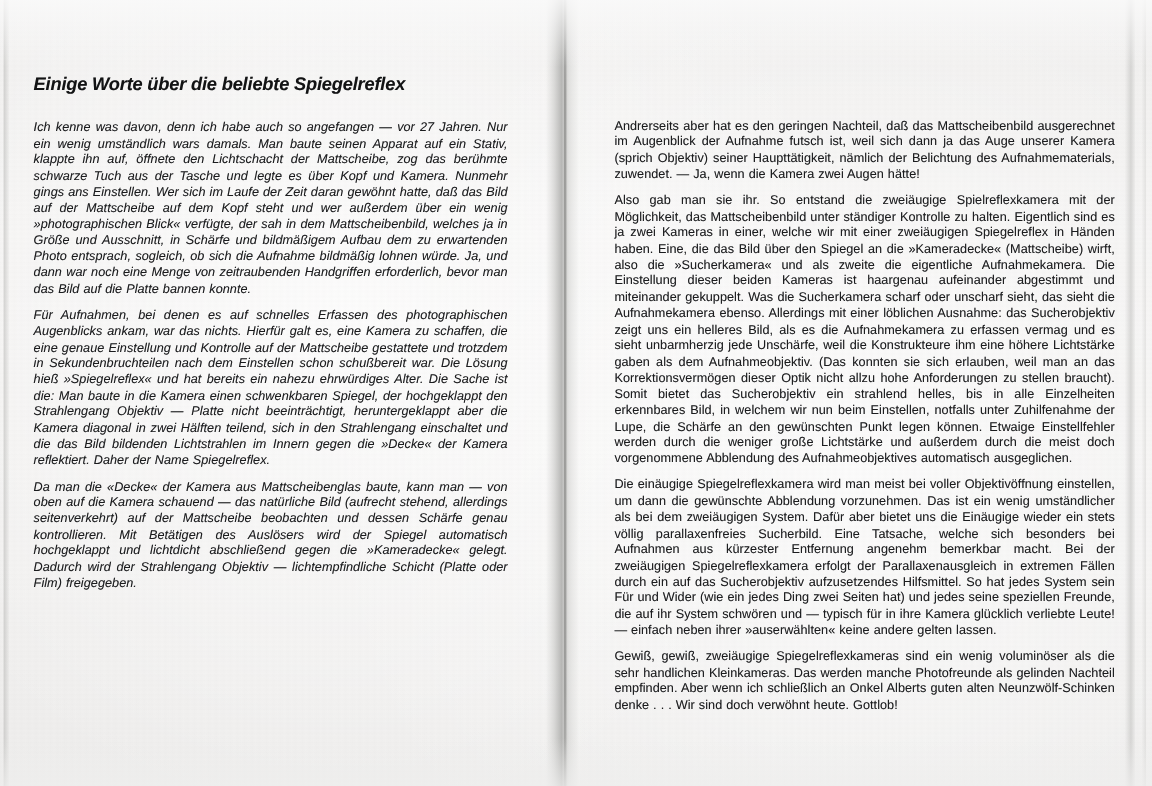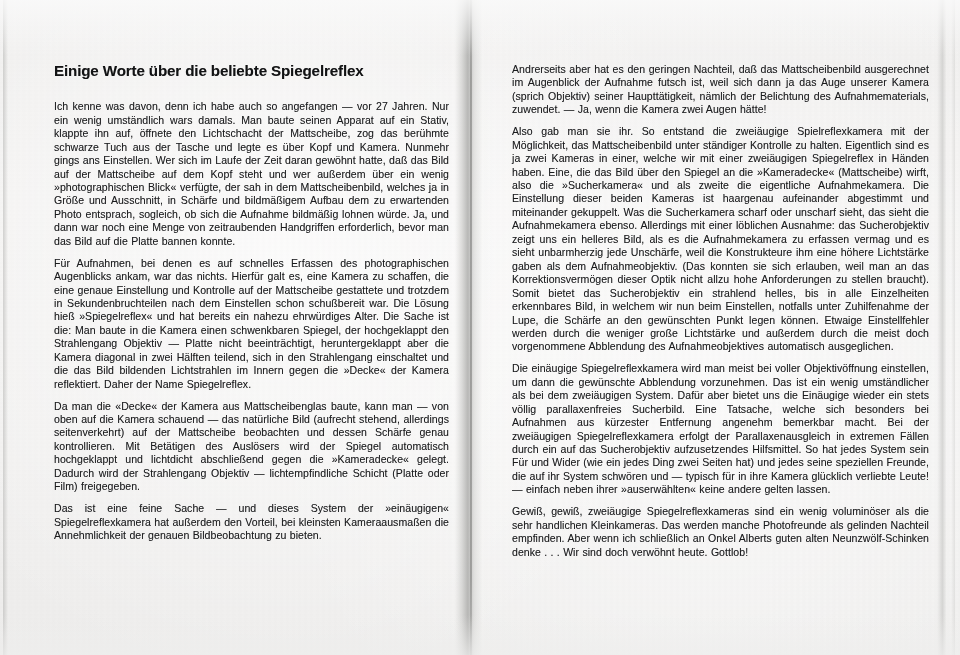--- a/index.html
+++ b/index.html
@@ -95,21 +95,21 @@
   
   .columns {
     position: absolute;
     inset: 0;
   }
   .column {
     position: absolute;
     top: 0;
     color: #17181a;
   }
-  #col-left  { left: 54px;  width: 395px; }
+  #col-left  { left: 28px;  width: 395px; font-style: italic; }
   #col-right { left: 512px; width: 417px; }
 
   .page-title {
     font-size: 15.2px;
     font-weight: bold;
     letter-spacing: -0.15px;
     color: #121314;
     margin: 0;
     padding: 0;
     line-height: 1.2;
@@ -124,21 +124,21 @@
     margin: 0;
     letter-spacing: 0.04px;
     word-spacing: 0.35px;
     -webkit-hyphens: none;
     hyphens: none;
   }
   .para + .para { margin-top: 8.4px; }
 
   #col-left  .title-wrap { padding-top: 62px; }
   #col-left  .body-wrap  { padding-top: 20px; }
-  #col-right .body-wrap  { padding-top: 63px; }
+  #col-right .body-wrap  { padding-top: 63px; margin-top: 36px; }
 
   
   .para, .page-title {
     text-shadow: 0 0 0.35px rgba(30,30,32,0.35);
   }
 </style>
 </head>
 <body>
 
 <div id="page">
@@ -149,21 +149,20 @@
   <div class="columns">
 
     <div class="column" id="col-left">
       <div class="title-wrap">
         <h1 class="page-title">Einige Worte über die beliebte Spiegelreflex</h1>
       </div>
       <div class="body-wrap">
         <p class="para">Ich kenne was davon, denn ich habe auch so angefangen — vor 27 Jahren. Nur ein wenig umständlich wars damals. Man baute seinen Apparat auf ein Stativ, klappte ihn auf, öffnete den Lichtschacht der Mattscheibe, zog das berühmte schwarze Tuch aus der Tasche und legte es über Kopf und Kamera. Nunmehr gings ans Einstellen. Wer sich im Laufe der Zeit daran gewöhnt hatte, daß das Bild auf der Mattscheibe auf dem Kopf steht und wer außerdem über ein wenig »photographischen Blick« verfügte, der sah in dem Mattscheibenbild, welches ja in Größe und Ausschnitt, in Schärfe und bildmäßigem Aufbau dem zu erwartenden Photo entsprach, sogleich, ob sich die Aufnahme bildmäßig lohnen würde. Ja, und dann war noch eine Menge von zeitraubenden Handgriffen erforderlich, bevor man das Bild auf die Platte bannen konnte.</p>
         <p class="para">Für Aufnahmen, bei denen es auf schnelles Erfassen des photographischen Augenblicks ankam, war das nichts. Hierfür galt es, eine Kamera zu schaffen, die eine genaue Einstellung und Kontrolle auf der Mattscheibe gestattete und trotzdem in Sekundenbruchteilen nach dem Einstellen schon schußbereit war. Die Lösung hieß »Spiegelreflex« und hat bereits ein nahezu ehrwürdiges Alter. Die Sache ist die: Man baute in die Kamera einen schwenkbaren Spiegel, der hochgeklappt den Strahlengang Objektiv — Platte nicht beeinträchtigt, heruntergeklappt aber die Kamera diagonal in zwei Hälften teilend, sich in den Strahlengang einschaltet und die das Bild bildenden Lichtstrahlen im Innern gegen die »Decke« der Kamera reflektiert. Daher der Name Spiegelreflex.</p>
         <p class="para">Da man die «Decke« der Kamera aus Mattscheibenglas baute, kann man — von oben auf die Kamera schauend — das natürliche Bild (aufrecht stehend, allerdings seitenverkehrt) auf der Mattscheibe beobachten und dessen Schärfe genau kontrollieren. Mit Betätigen des Auslösers wird der Spiegel automatisch hochgeklappt und lichtdicht abschließend gegen die »Kameradecke« gelegt. Dadurch wird der Strahlengang Objektiv — lichtempfindliche Schicht (Platte oder Film) freigegeben.</p>
-        <p class="para">Das ist eine feine Sache — und dieses System der »einäugigen« Spiegelreflexkamera hat außerdem den Vorteil, bei kleinsten Kameraausmaßen die Annehmlichkeit der genauen Bildbeobachtung zu bieten.</p>
       </div>
     </div>
 
     <div class="column" id="col-right">
       <div class="body-wrap">
         <p class="para">Andrerseits aber hat es den geringen Nachteil, daß das Mattscheibenbild ausgerechnet im Augenblick der Aufnahme futsch ist, weil sich dann ja das Auge unserer Kamera (sprich Objektiv) seiner Haupttätigkeit, nämlich der Belichtung des Aufnahmematerials, zuwendet. — Ja, wenn die Kamera zwei Augen hätte!</p>
         <p class="para">Also gab man sie ihr. So entstand die zweiäugige Spielreflexkamera mit der Möglichkeit, das Mattscheibenbild unter ständiger Kontrolle zu halten. Eigentlich sind es ja zwei Kameras in einer, welche wir mit einer zweiäugigen Spiegelreflex in Händen haben. Eine, die das Bild über den Spiegel an die »Kameradecke« (Mattscheibe) wirft, also die »Sucherkamera« und als zweite die eigentliche Aufnahmekamera. Die Einstellung dieser beiden Kameras ist haargenau aufeinander abgestimmt und miteinander gekuppelt. Was die Sucherkamera scharf oder unscharf sieht, das sieht die Aufnahmekamera ebenso. Allerdings mit einer löblichen Ausnahme: das Sucherobjektiv zeigt uns ein helleres Bild, als es die Aufnahmekamera zu erfassen vermag und es sieht unbarmherzig jede Unschärfe, weil die Konstrukteure ihm eine höhere Lichtstärke gaben als dem Aufnahmeobjektiv. (Das konnten sie sich erlauben, weil man an das Korrektionsvermögen dieser Optik nicht allzu hohe Anforderungen zu stellen braucht). Somit bietet das Sucherobjektiv ein strahlend helles, bis in alle Einzelheiten erkennbares Bild, in welchem wir nun beim Einstellen, notfalls unter Zuhilfenahme der Lupe, die Schärfe an den gewünschten Punkt legen können. Etwaige Einstellfehler werden durch die weniger große Lichtstärke und außerdem durch die meist doch vorgenommene Abblendung des Aufnahmeobjektives automatisch ausgeglichen.</p>
         <p class="para">Die einäugige Spiegelreflexkamera wird man meist bei voller Objektivöffnung einstellen, um dann die gewünschte Abblendung vorzunehmen. Das ist ein wenig umständlicher als bei dem zweiäugigen System. Dafür aber bietet uns die Einäugige wieder ein stets völlig parallaxenfreies Sucherbild. Eine Tatsache, welche sich besonders bei Aufnahmen aus kürzester Entfernung angenehm bemerkbar macht. Bei der zweiäugigen Spiegelreflexkamera erfolgt der Parallaxenausgleich in extremen Fällen durch ein auf das Sucherobjektiv aufzusetzendes Hilfsmittel. So hat jedes System sein Für und Wider (wie ein jedes Ding zwei Seiten hat) und jedes seine speziellen Freunde, die auf ihr System schwören und — typisch für in ihre Kamera glücklich verliebte Leute! — einfach neben ihrer »auserwählten« keine andere gelten lassen.</p>
         <p class="para">Gewiß, gewiß, zweiäugige Spiegelreflexkameras sind ein wenig voluminöser als die sehr handlichen Kleinkameras. Das werden manche Photofreunde als gelinden Nachteil empfinden. Aber wenn ich schließlich an Onkel Alberts guten alten Neunzwölf-Schinken denke . . . Wir sind doch verwöhnt heute. Gottlob!</p>
       </div>

